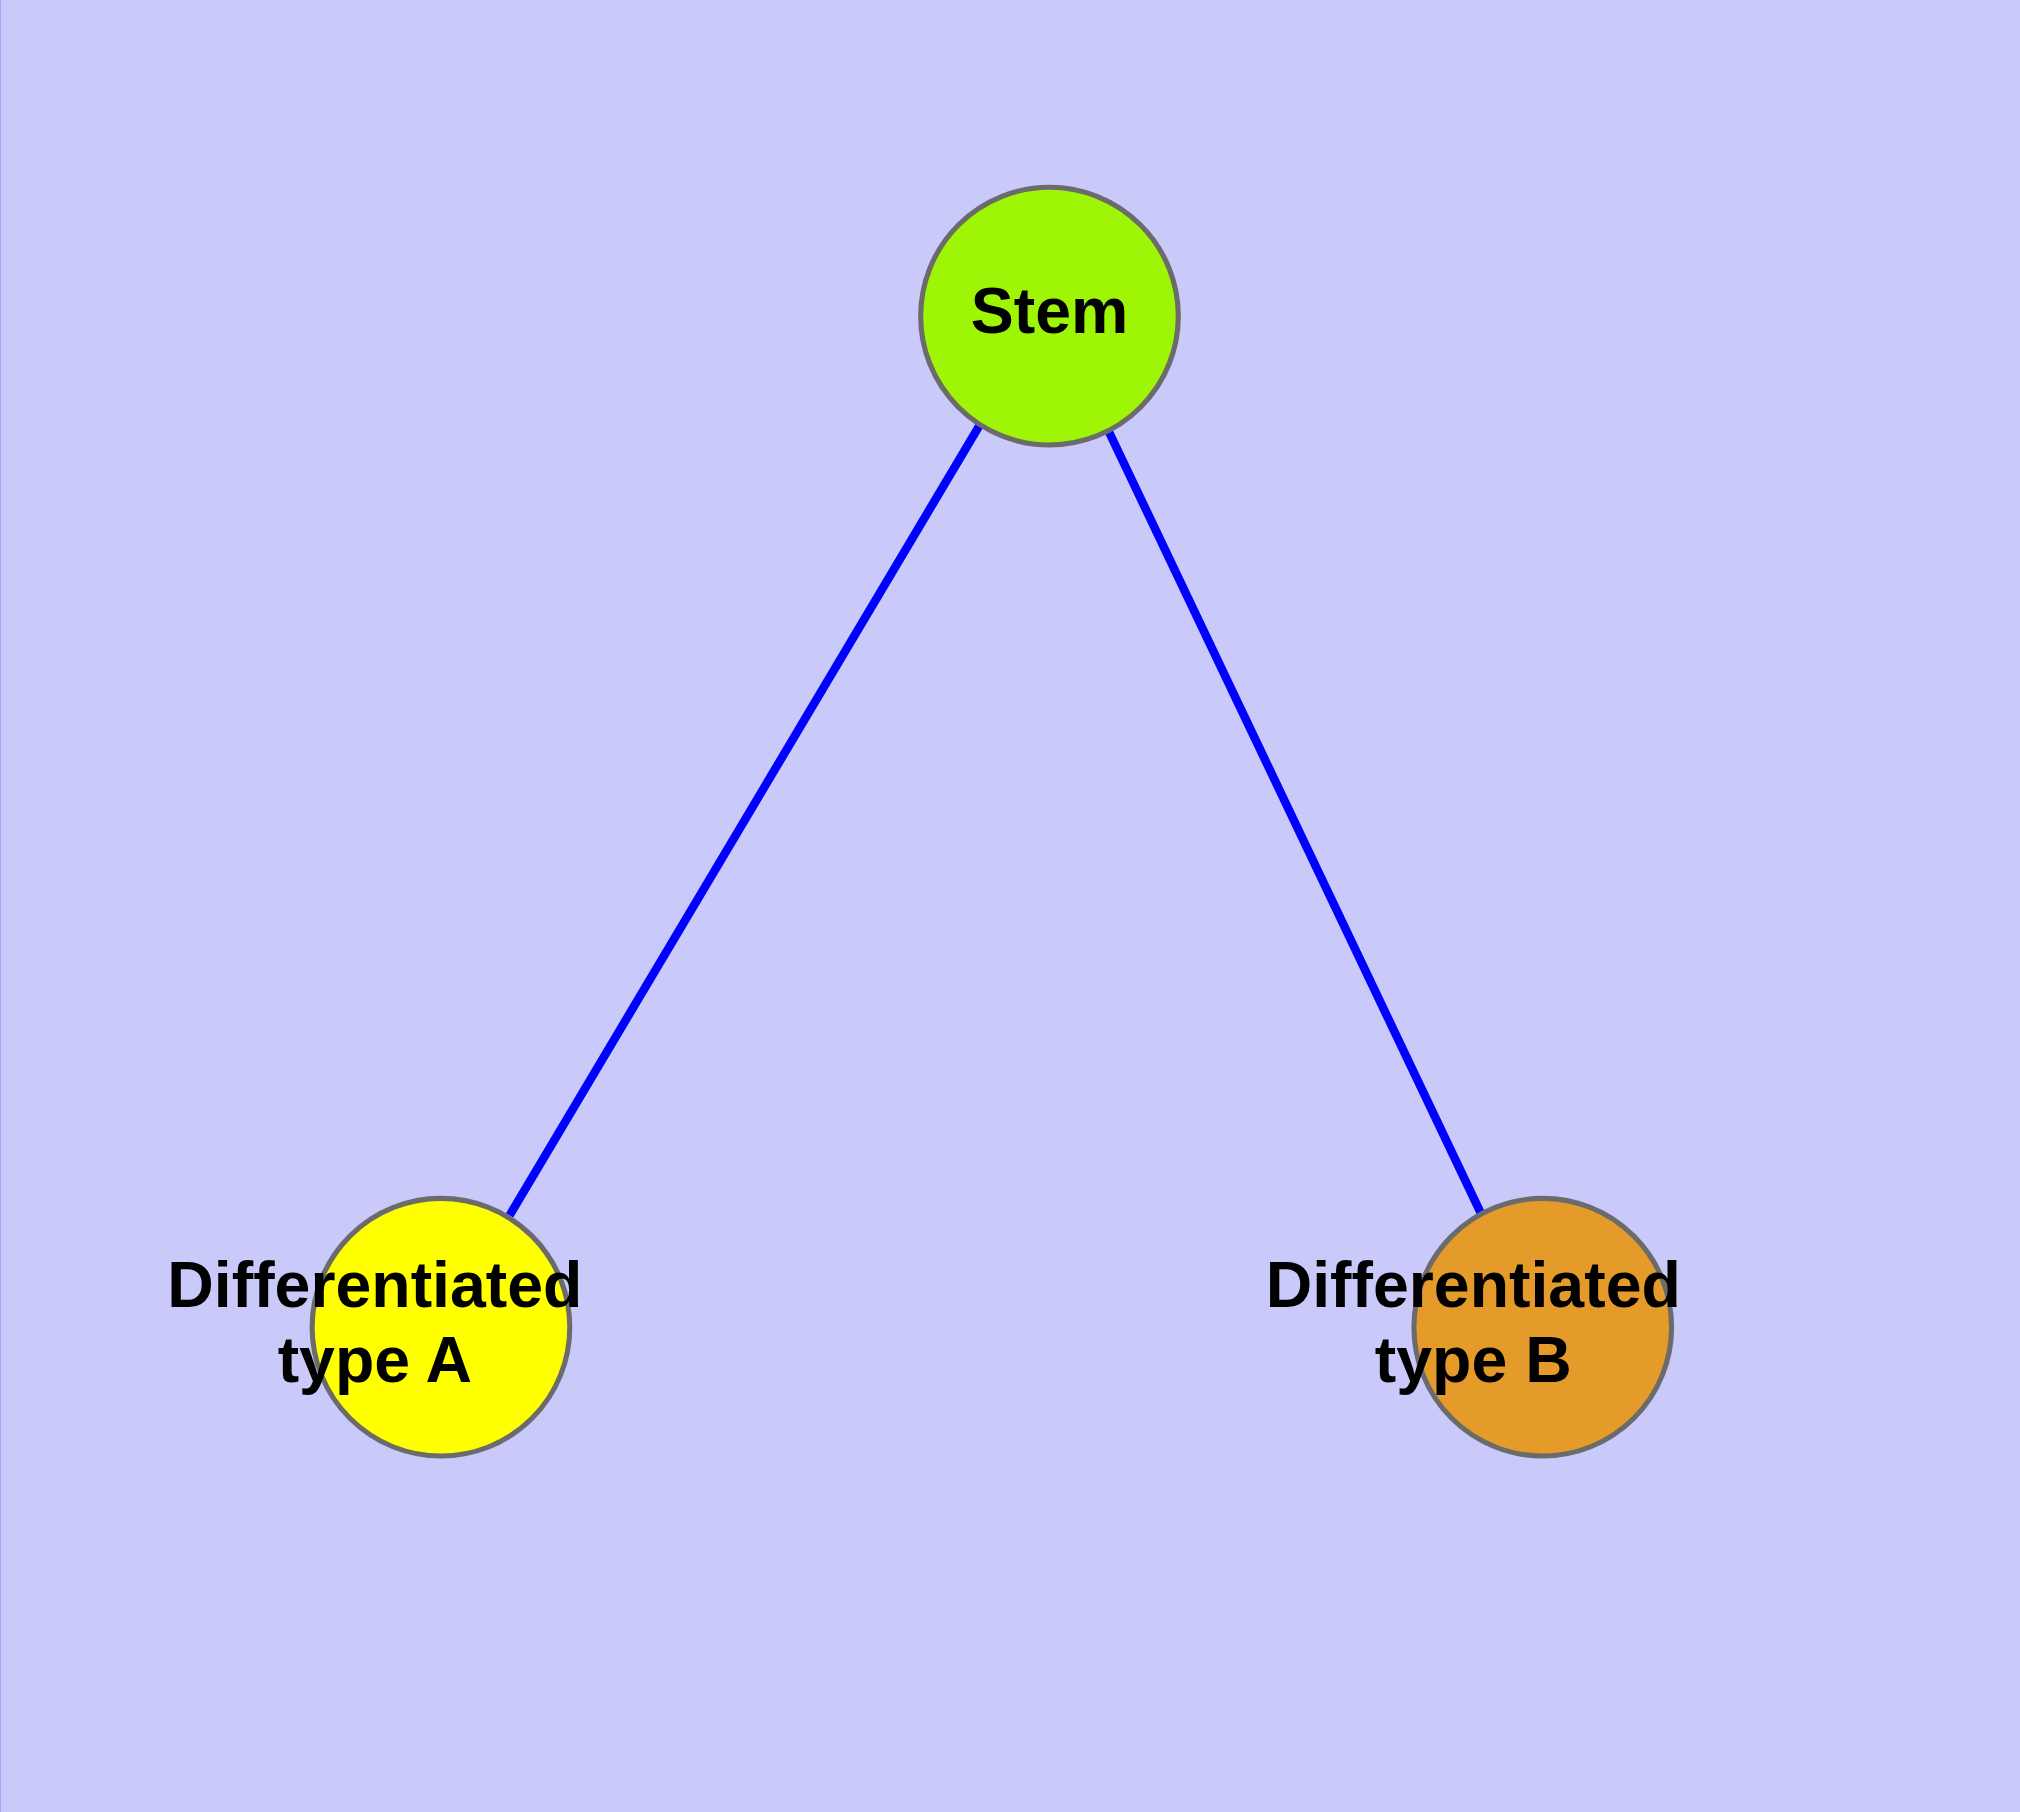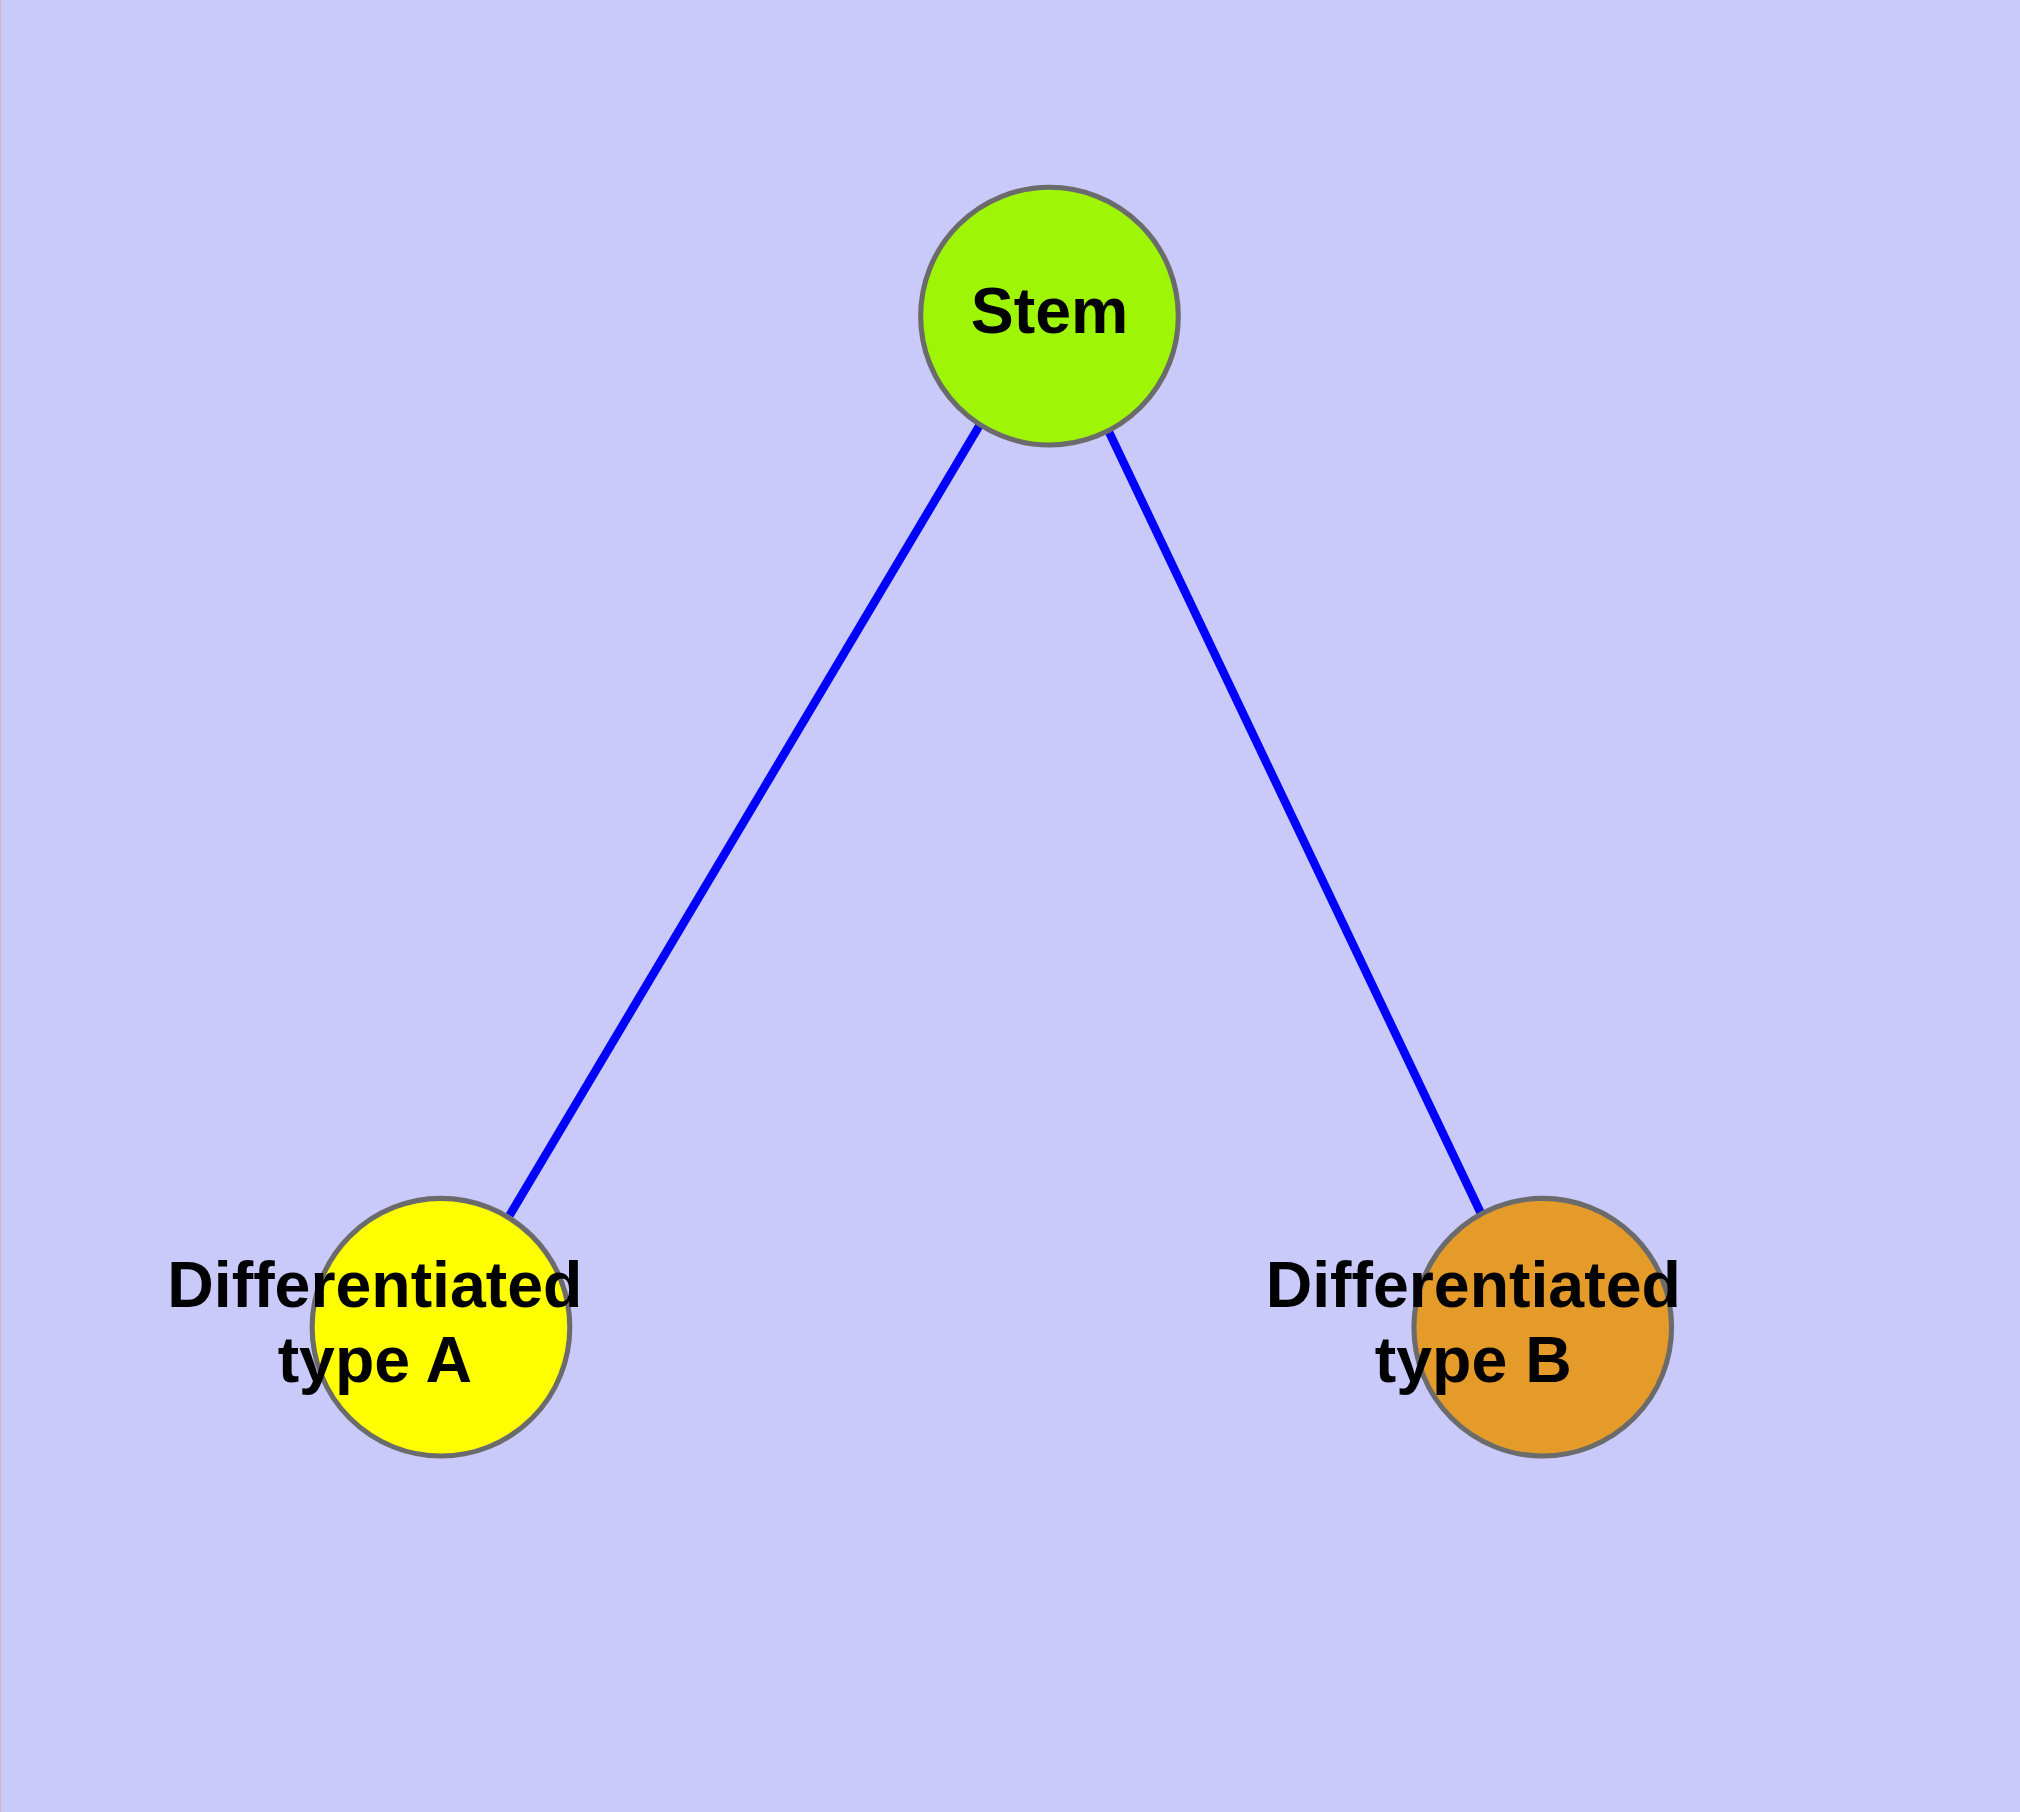--- a/index.html
+++ b/index.html
@@ -26,21 +26,21 @@
     font-family: "Liberation Sans", sans-serif;
     font-weight: bold;
     fill: #000000;
     text-anchor: middle;
     dominant-baseline: middle;
   }
 </style>
 </head>
 <body>
 
-<div id="canvas" style="width: 2021px; height: 1812px; background: #f97316;">
+<div id="canvas" style="width: 2021px; height: 1812px; background: #1d4ed8;">
   <svg id="graph-svg" viewBox="0 0 2384 2138" xmlns="http://www.w3.org/2000/svg" style="width: 2021px; height: 1812px;">
     <rect id="bg-rect" x="0" y="0" width="2384" height="2138" fill="#c9c9fa"></rect>
     <g id="edges-group">
         <line x1="1156" y1="501" x2="601" y2="1434" stroke="#0000ff" stroke-width="10" stroke-linecap="butt"></line>
         <line x1="1306" y1="505" x2="1752" y2="1442" stroke="#0000ff" stroke-width="10" stroke-linecap="butt"></line>
       </g>
     <g id="nodes-group">
         <circle cx="1238" cy="373" r="152" fill="#9ef505" stroke="#6b6b6b" stroke-width="6"></circle>
         <circle cx="520" cy="1566" r="152" fill="#ffff00" stroke="#6b6b6b" stroke-width="6"></circle>
         <circle cx="1820" cy="1566" r="152" fill="#e59b29" stroke="#6b6b6b" stroke-width="6"></circle>

